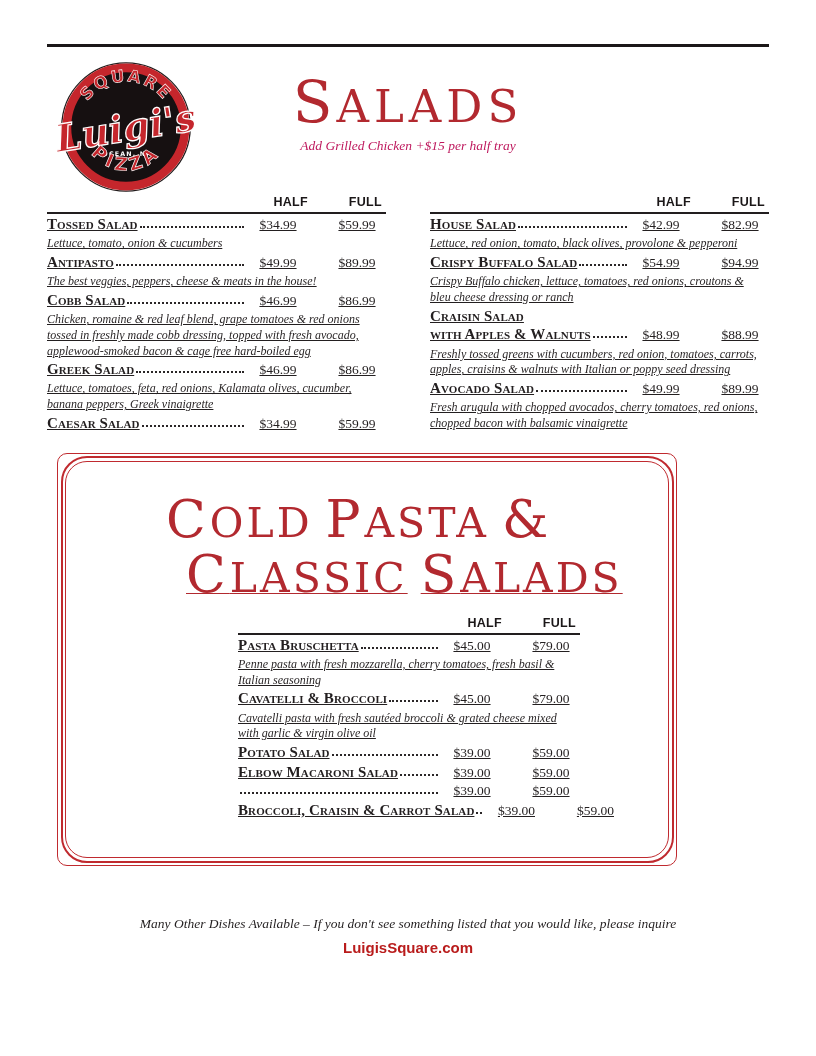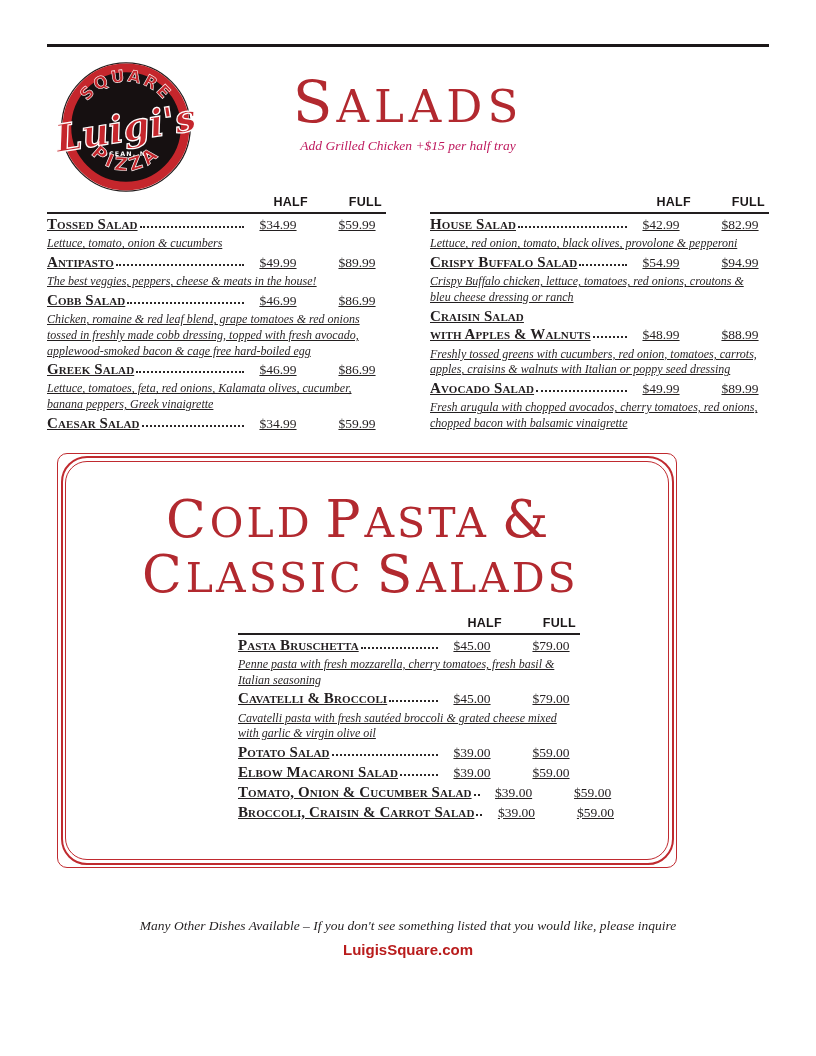--- a/index.html
+++ b/index.html
@@ -43,21 +43,21 @@
 
   
   .box{margin:20px 0 0 10px;width:620px;box-sizing:border-box;
        border:1.5px solid #c02a2f;border-radius:10px;padding:2.5px;}
   .box-mid{border:2.5px solid #c02a2f;border-radius:26px;padding:2.5px;}
   .box-inner{border:1.5px solid #c02a2f;border-radius:22px;padding:30px 0 38px 0;}
   .box-title{line-height:1.06;}
   .box-title .cap{font-size:52px;}
   .box-title .rest{font-size:41px;letter-spacing:3px;}
   .box-title .line1{margin-left:100px;}
-  .box-title .line2{margin-left:76px;}
+  .box-title .line2{margin-left:120px;text-decoration:underline;}
   .box-content{width:342px;margin-left:172px;margin-top:14px;}
 
   
   .footer{text-align:center;margin-top:50px;}
   .footer-note{font-style:italic;font-size:13.5px;}
   .footer-site{font-family:"Liberation Sans",sans-serif;font-weight:bold;
                color:#b91c1c;font-size:15px;margin-top:7px;}
 </style>
 </head>
 <body>
@@ -235,21 +235,20 @@
               <div class="item">
                 <div class="irow">
                   <span class="iname">Elbow Macaroni Salad</span>
                   <span class="dots"></span>
                   <span class="price half">$39.00</span>
                   <span class="price full">$59.00</span>
                 </div>
               </div>
               <div class="item">
                 <div class="irow">
-                  <span class="iname">Tomato, Onion &amp; Cucumber Salad</span>
                   <span class="dots"></span>
                   <span class="price half">$39.00</span>
                   <span class="price full">$59.00</span>
                 </div>
               </div>
               <div class="item">
                 <div class="irow">
                   <span class="iname">Broccoli, Craisin &amp; Carrot Salad</span>
                   <span class="dots"></span>
                   <span class="price half">$39.00</span>

